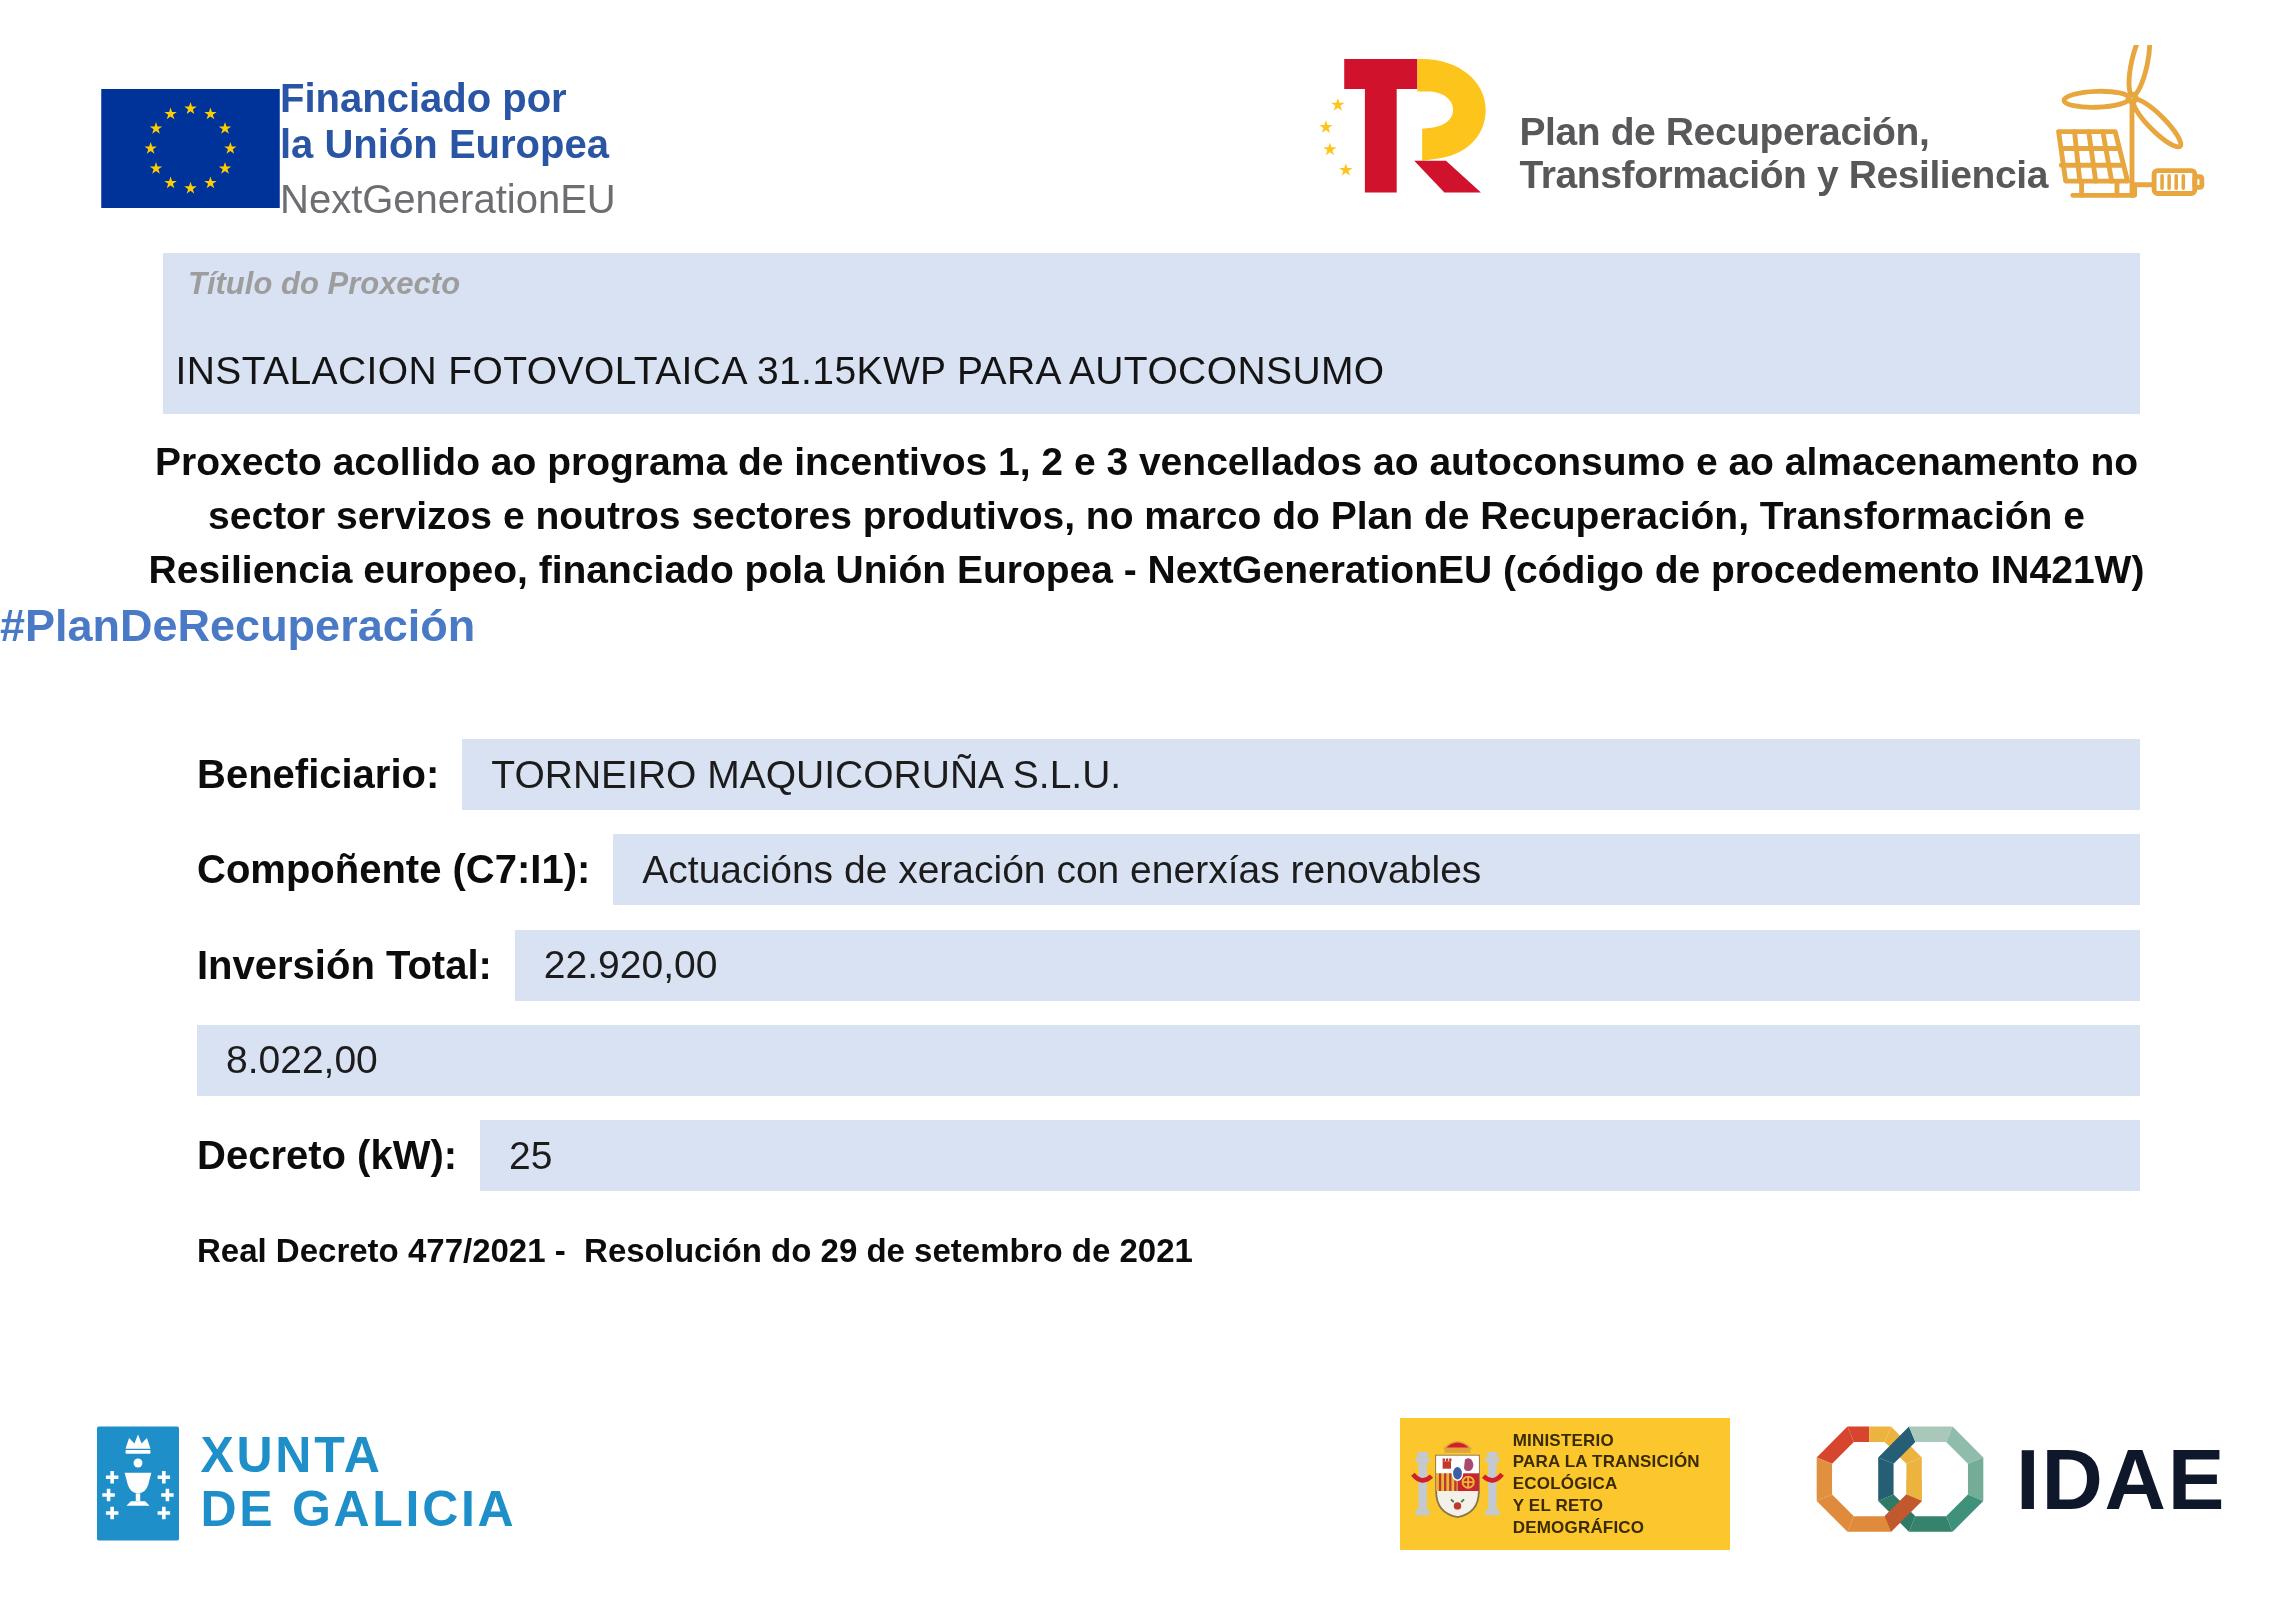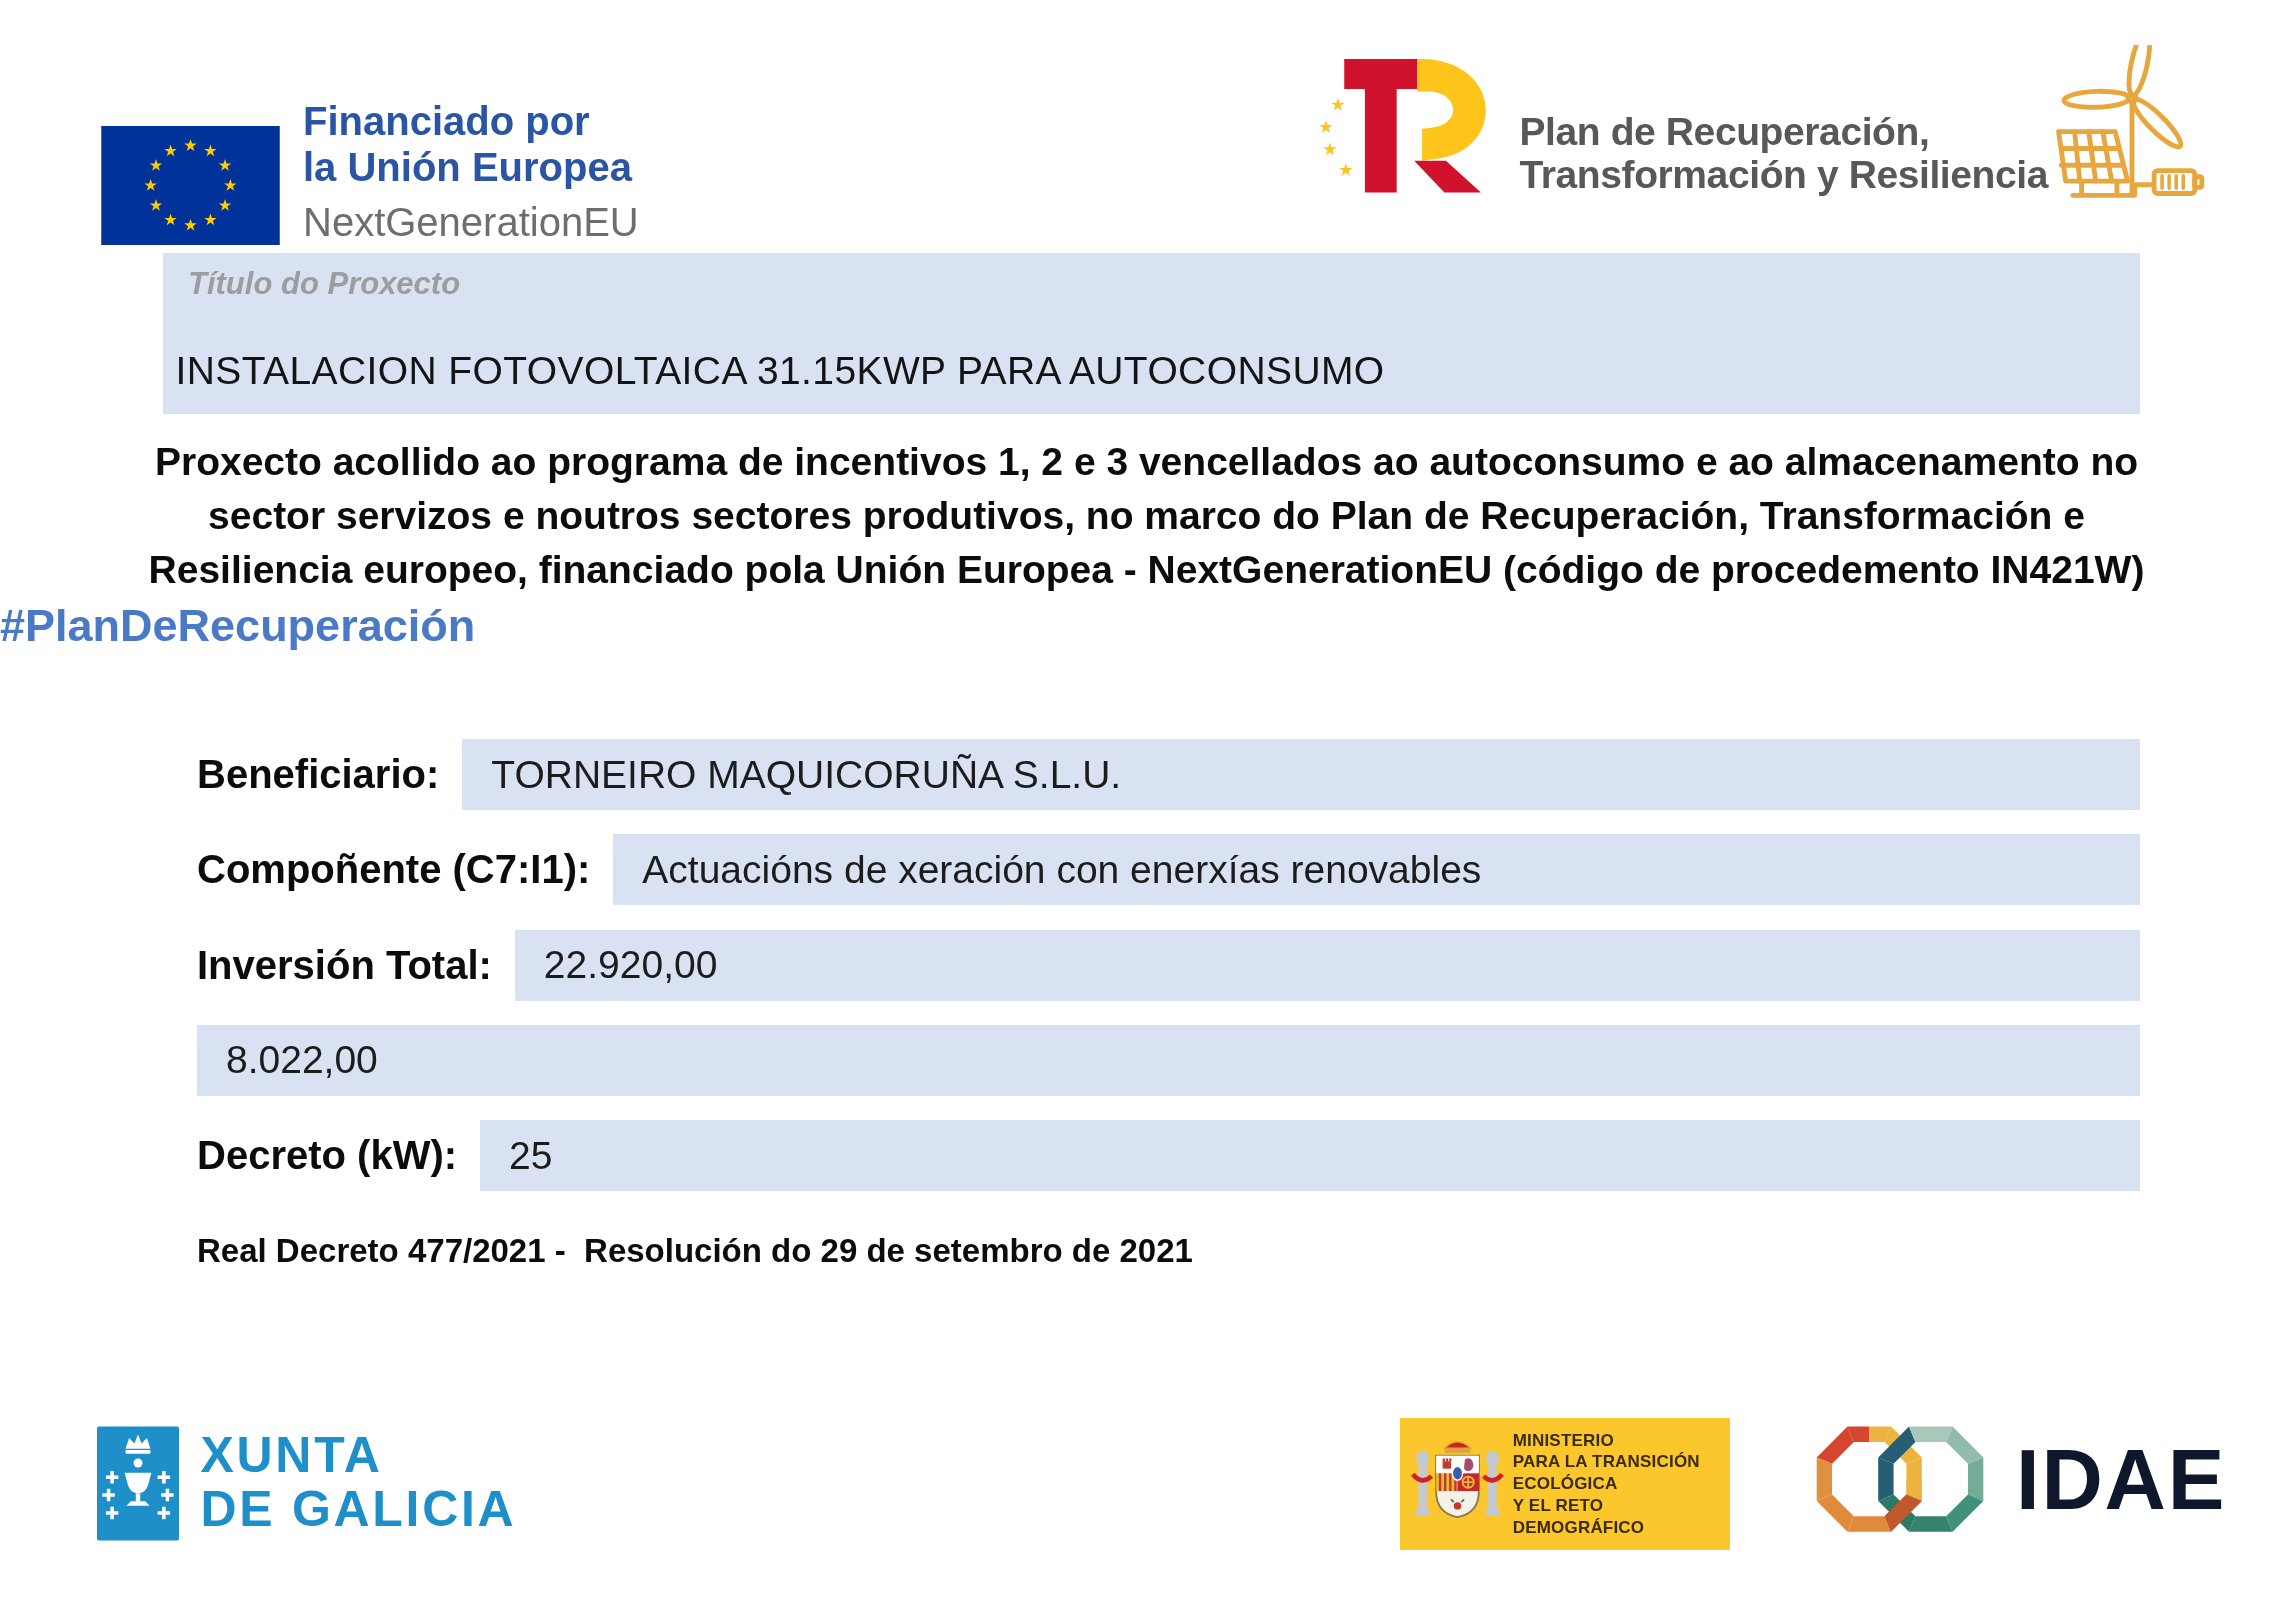--- a/index.html
+++ b/index.html
@@ -1,20 +1,20 @@
 <!DOCTYPE html>
 <html style="font-size:14.3px"><head>
 <meta charset="utf-8">
 <style>
   html,body{margin:0;padding:0;background:#ffffff;}
   body{font-family:"Liberation Sans",sans-serif;}
   .page{position:relative;width:2293px;height:1621px;background:#fff;overflow:hidden;}
 
   
-  .eu-block{position:absolute;left:101px;top:98px;display:flex;gap:23px;align-items:flex-end;}
+  .eu-block{position:absolute;left:101px;top:75px;display:flex;align-items:center;}
   .eu-flag{width:179px;height:119px;display:block;}
   .eu-text{padding-top:0;}
   .eu-bold{font-size:40px;font-weight:bold;color:#2a55a4;line-height:1.16;}
   .eu-ngeu{font-size:40px;color:#6d6e71;margin-top:9px;}
 
   .prtr-block{position:absolute;left:1315px;top:43px;display:flex;align-items:flex-start;}
   .prtr-emblem{width:192px;height:159px;display:block;}
   .prtr-text{margin-left:12.5px;margin-top:68px;font-size:39px;font-weight:bold;color:#58585b;line-height:1.09;letter-spacing:-0.4px;}
 
   .renew-icon{position:absolute;left:2048px;top:45px;width:168px;height:168px;}

